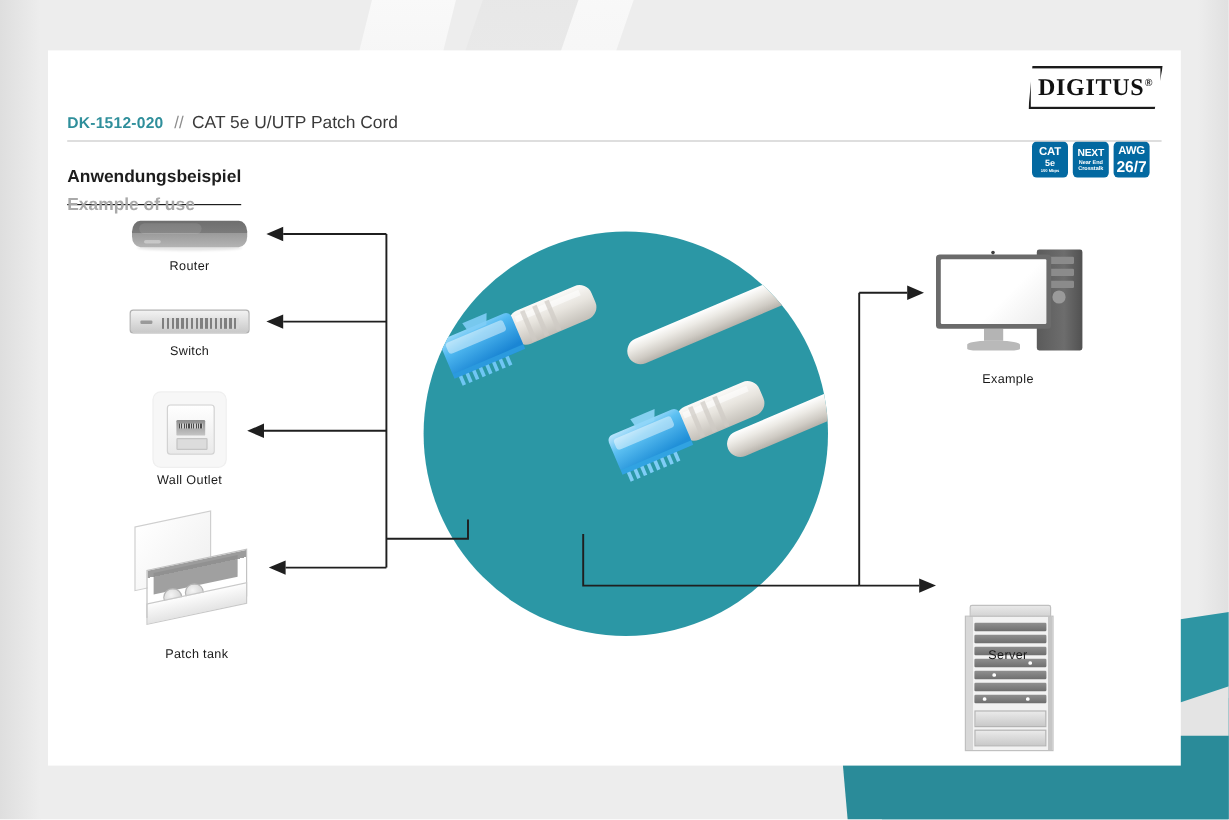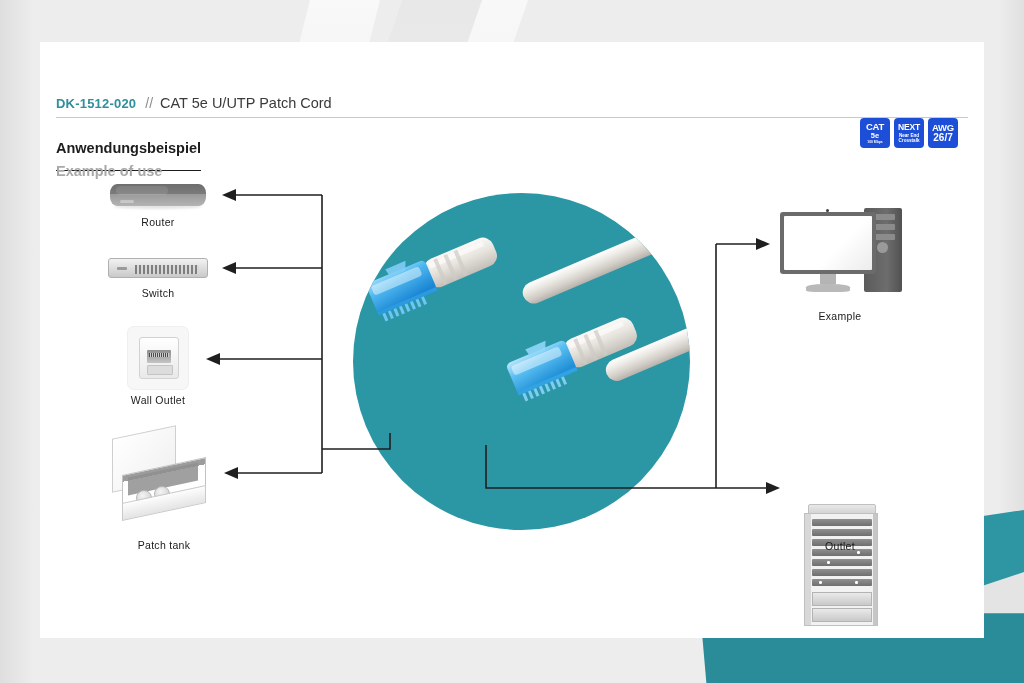--- a/index.html
+++ b/index.html
@@ -160,38 +160,38 @@
   }
   
   .badges {
     position: absolute;
     left: 820px; top: 76px;
     display: flex;
     gap: 4px;
   }
   .badge {
     width: 30px; height: 30px;
-    background: #1d4ed8;
+    background: #0369a1;
     border-radius: 4px;
     color: #ffffff;
     display: flex;
     flex-direction: column;
     align-items: center;
     justify-content: center;
     line-height: 1;
     overflow: hidden;
     padding: 1px 0;
     box-sizing: border-box;
   }
   .badge .b1 { font-size: 9.5px; font-weight: bold; letter-spacing: -.2px; }
   .badge .b2 { font-size: 7.5px; font-weight: bold; margin-top: 1px; }
   .badge .b3 { font-size: 3.4px; font-weight: bold; margin-top: 1px; text-align:center; }
   .badge.nxt .b1 { font-size: 8.6px; }
   .badge.nxt .b3 { font-size: 4.6px; line-height: 1.15; }
-  .badge.awg .b2 { font-size: 10px; }
+  .badge.awg .b2 { font-size: 13px; }
   
   .teal-circle {
     position: absolute;
     left: 313px; top: 151px;
     width: 337px; height: 337px;
     border-radius: 50%;
     background: #2b97a5;
   }
   
   .cable-layer {
@@ -442,20 +442,24 @@
   <div class="bg-streak streak-a"></div>
   <div class="bg-streak streak-b"></div>
   <div class="bg-streak streak-c"></div>
 
   <div class="wedge1"></div>
   <div class="wedge2"></div>
   <div class="wedge3"></div>
 
   <div id="card">
 
+    <div class="logo-box">
+      <div class="logo-shape"></div>
+      <div class="logo-text"><span>DIGITUS</span><span class="logo-r">®</span></div>
+    </div>
 
     <div class="badges">
       <div class="badge cat">
         <span class="b1">CAT</span>
         <span class="b2">5e</span>
         <span class="b3">100 Mbps</span>
       </div>
       <div class="badge nxt">
         <span class="b1">NEXT</span>
         <span class="b3">Near End Crosstalk</span>
@@ -662,16 +666,16 @@
         <div class="sv-bay" style="top:55px;"></div>
         <div class="sv-bay" style="top:65px;"></div>
         <div class="sv-dot" style="left:52px; top:37px;"></div>
         <div class="sv-dot" style="left:22px; top:47px;"></div>
         <div class="sv-dot" style="left:14px; top:67px;"></div>
         <div class="sv-dot" style="left:50px; top:67px;"></div>
         <div class="sv-drive" style="top:78px;"></div>
         <div class="sv-drive" style="top:94px;"></div>
       </div>
     </div>
-    <div class="dev-label" style="left:740px; top:498px; width:120px;">Outlet</div>
+    <div class="dev-label" style="left:740px; top:498px; width:120px;">Server</div>
 
   </div>
 </div>
 
 </body></html>

